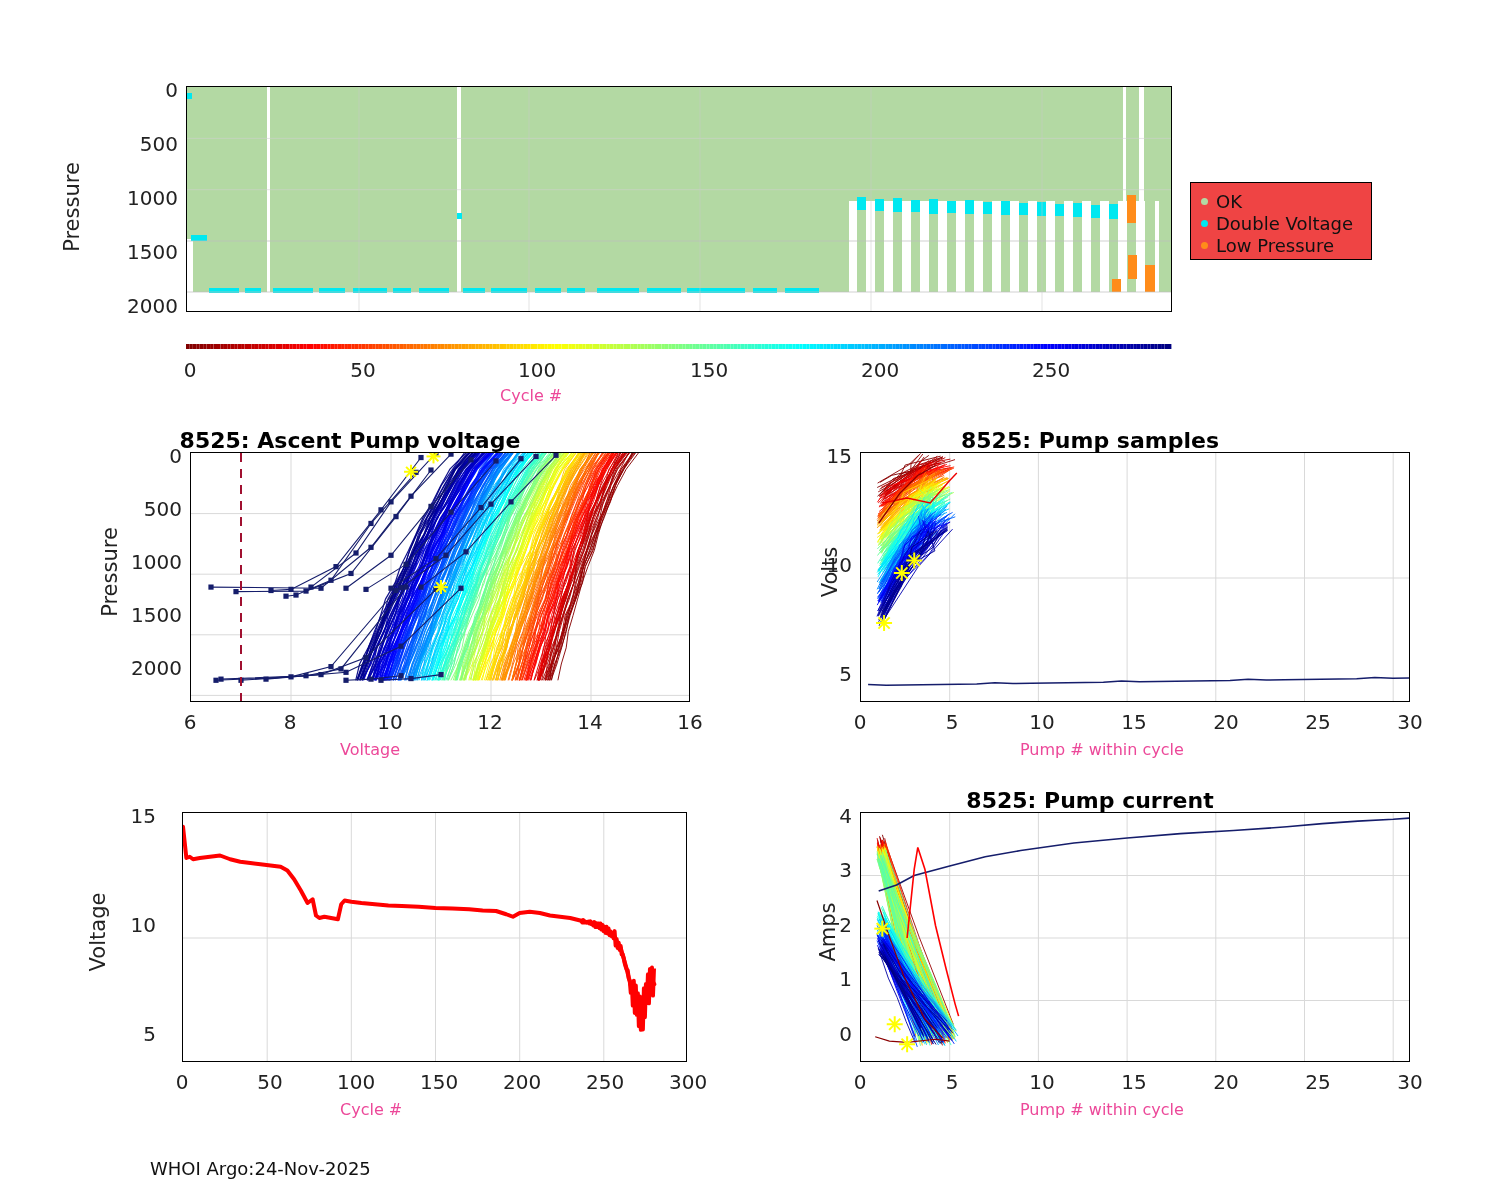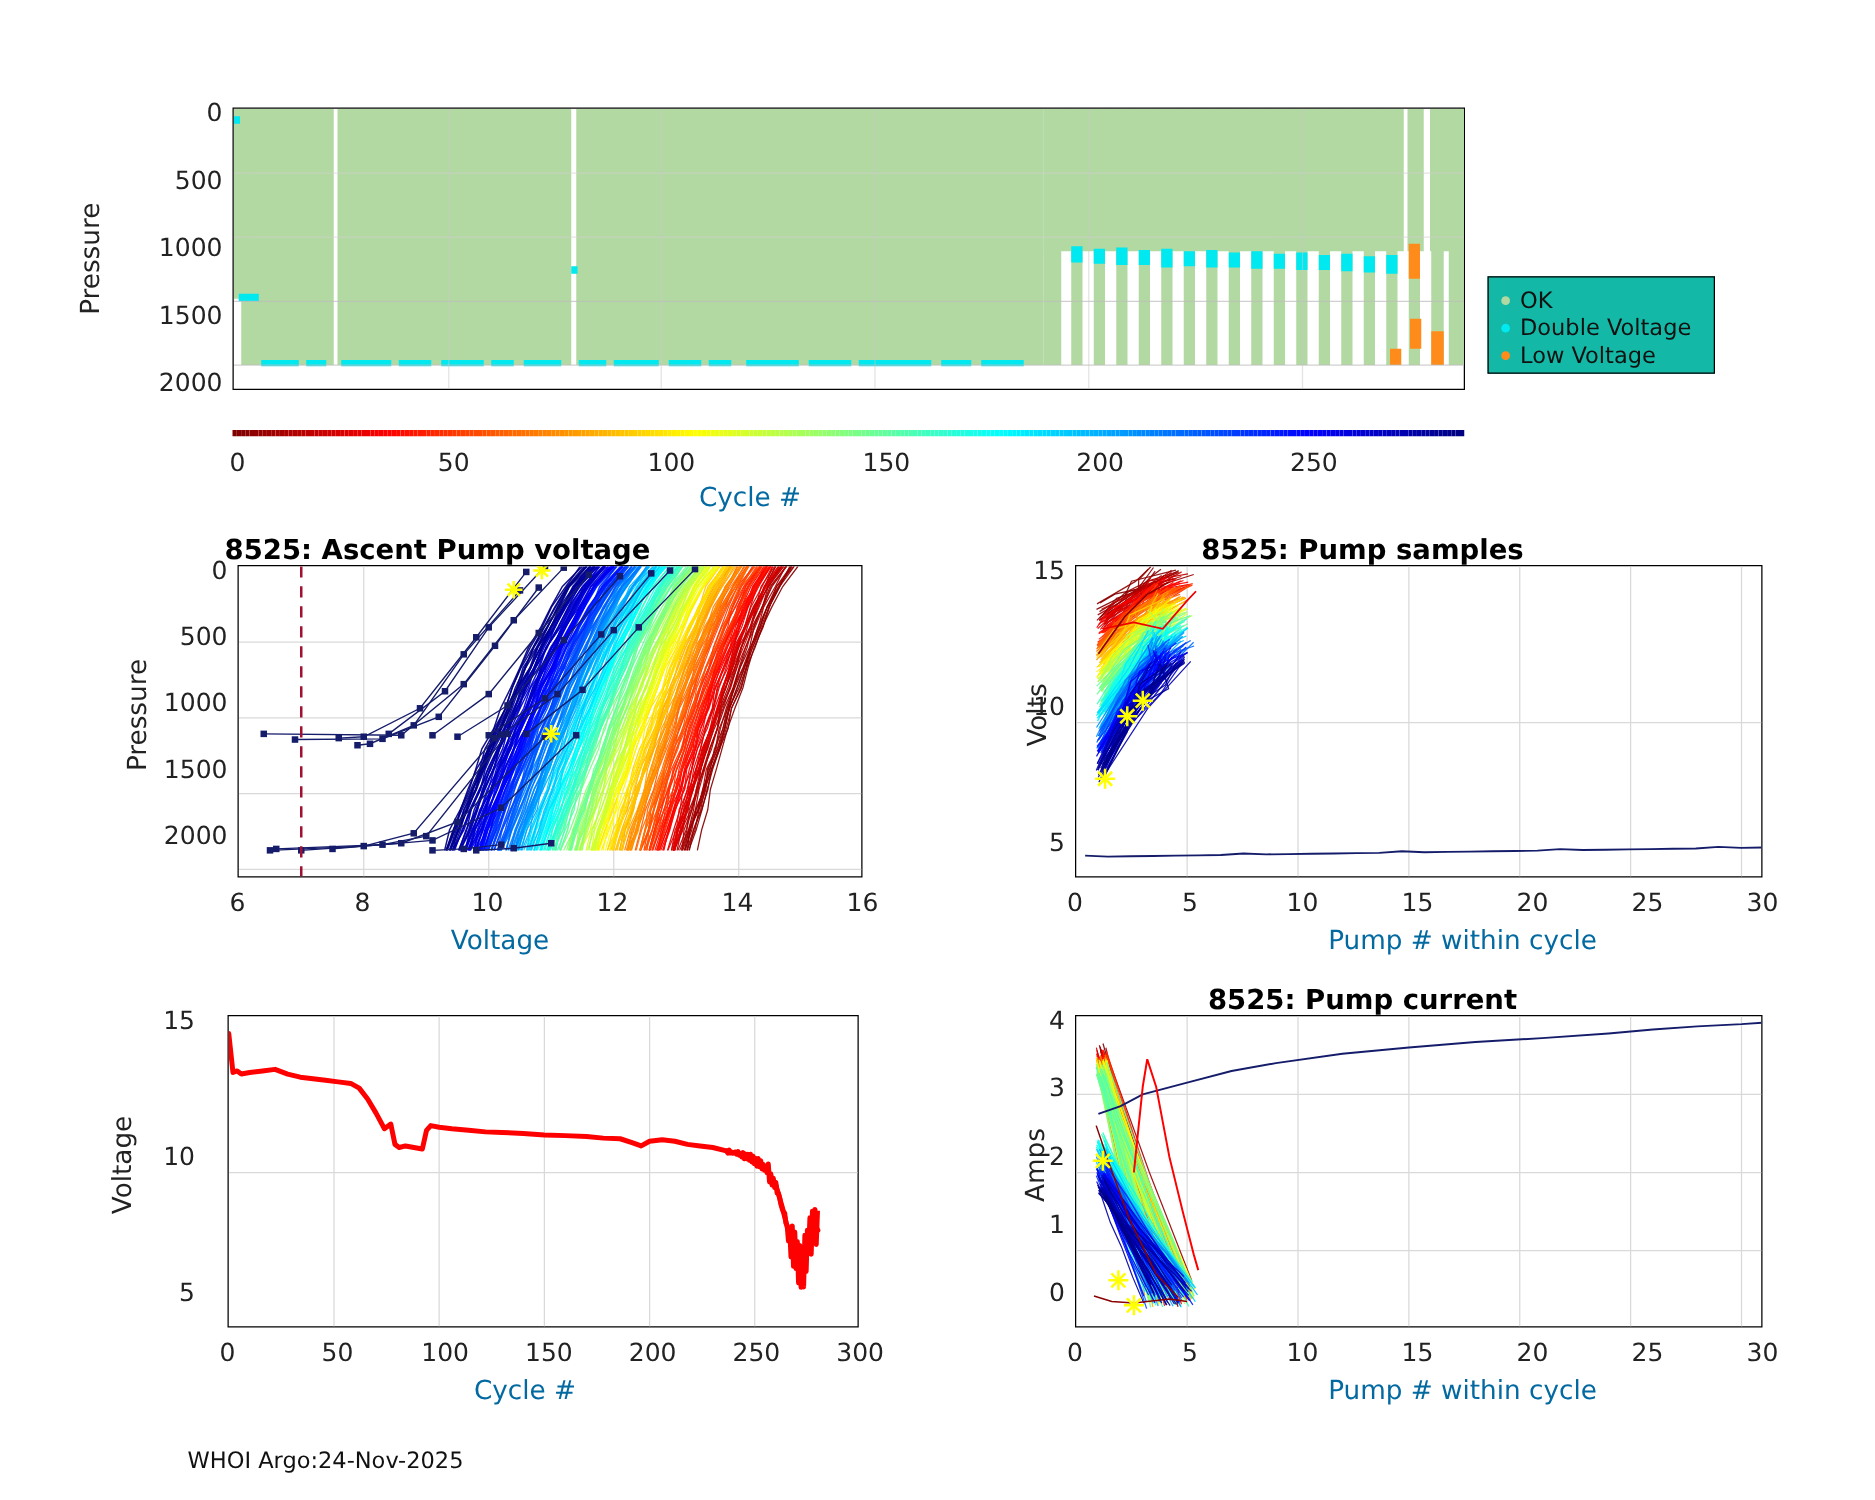--- a/index.html
+++ b/index.html
@@ -4,24 +4,24 @@
 <style>
   html,body{margin:0;padding:0;background:#ffffff;}
   body{width:1500px;height:1200px;position:relative;
        font-family:"DejaVu Sans","Liberation Sans",sans-serif;color:#000;}
   .panel{position:absolute;}
   .ptitle{position:absolute;width:100%;text-align:center;font-weight:bold;
           font-size:22px;color:#000;white-space:nowrap;}
   .plotbox{position:absolute;border:1.5px solid #000;background:#fff;box-sizing:border-box;overflow:hidden;}
   .ylab{position:absolute;font-size:21px;color:#222;transform-origin:50% 50%;
         white-space:nowrap;}
-  .xlab{position:absolute;font-size:21px;color:#0369a1;text-align:center;white-space:nowrap;}
+  .xlab{position:absolute;font-size:16px;color:#ec4899;text-align:left;white-space:nowrap;}
   .tick{position:absolute;font-size:20px;color:#222;white-space:nowrap;}
   .tick.ry{text-align:right;}
-  .legendbox{position:absolute;border:1.4px solid #000;background:#14b8a6;margin-top:39px;}
+  .legendbox{position:absolute;border:1.4px solid #000;background:#ef4444;}
   .legrow{position:absolute;display:flex;align-items:center;gap:8px;}
   .legdot{width:7px;height:7px;border-radius:50%;display:inline-block;}
   .legtxt{font-size:18px;color:#111;white-space:nowrap;}
   .footer{position:absolute;font-size:18px;color:#111;}
   svg{display:block;position:absolute;top:0;left:0;overflow:visible;}
 </style>
 </head>
 <body>
 
 <div class="panel" style="left:0;top:0;width:1500px;height:400px;">
@@ -444,21 +444,21 @@
     <div class="legrow" style="left:10px;top:8px;">
       <span class="legdot" style="background:#b3d9a3;"></span>
       <span class="legtxt">OK</span>
     </div>
     <div class="legrow" style="left:10px;top:30px;">
       <span class="legdot" style="background:#00e8f0;"></span>
       <span class="legtxt">Double Voltage</span>
     </div>
     <div class="legrow" style="left:10px;top:52px;">
       <span class="legdot" style="background:#ff8c1a;"></span>
-      <span class="legtxt">Low Voltage</span>
+      <span class="legtxt">Low Pressure</span>
     </div>
   </div>
 </div>
 
 <div class="panel" style="left:0;top:410px;width:740px;height:360px;">
 
   <div class="ptitle" style="left:0;top:18px;width:700px;">8525: Ascent Pump voltage</div>
 
   <div class="ylab" style="left:30px;top:150px;width:160px;text-align:center;transform:rotate(-90deg);">Pressure</div>
 

